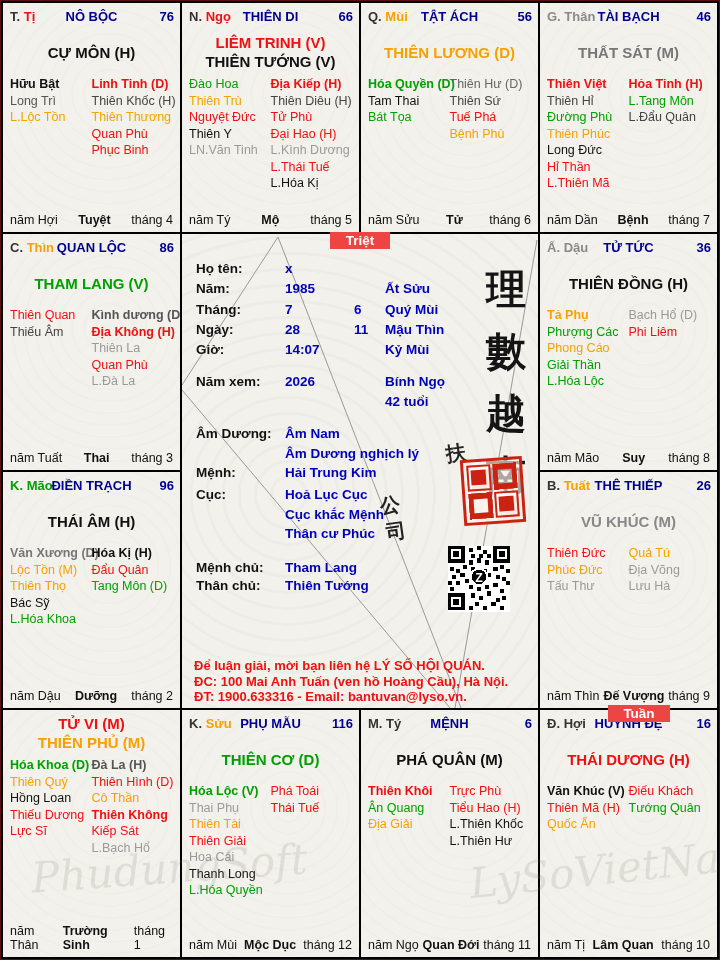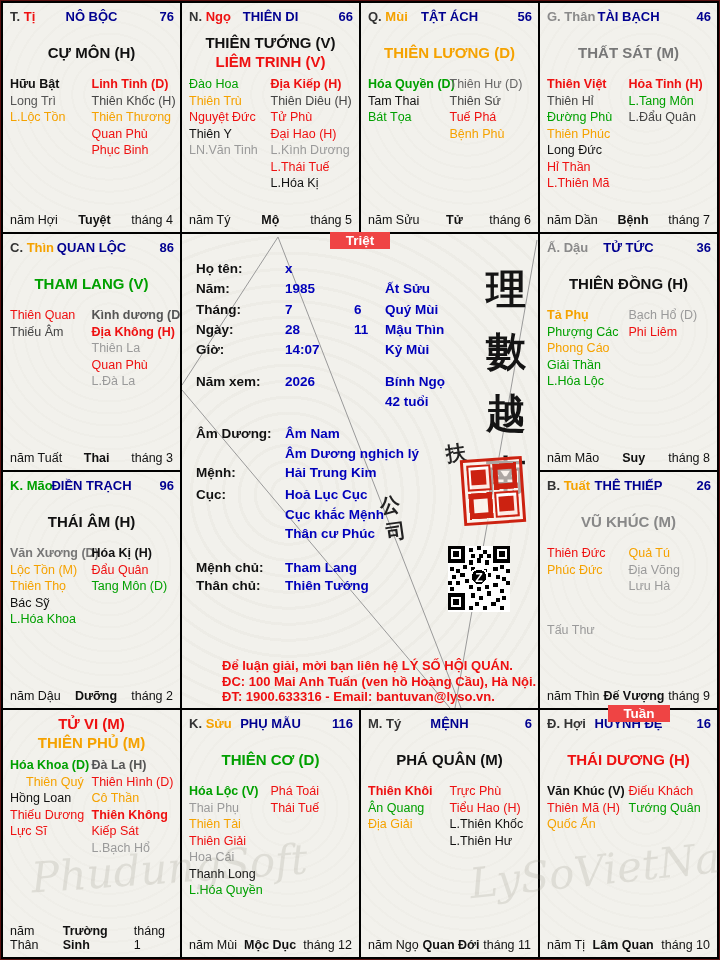--- a/index.html
+++ b/index.html
@@ -33,21 +33,21 @@
          text-align:center;padding:1px 0;z-index:9;}
   #triet{left:329px;top:231px;width:60px;}
   #tuan{left:607px;top:704px;width:62px;}
   
   .irow{position:absolute;height:20px;font-size:13.5px;font-weight:bold;white-space:nowrap;z-index:2;}
   .ilabel{position:absolute;left:14px;color:#111;}
   .v1{position:absolute;left:103px;color:#0000bb;}
   .v2{position:absolute;left:172px;color:#0000bb;}
   .v3{position:absolute;left:203px;color:#0000bb;}
   .contact{position:absolute;left:12px;top:424px;width:344px;z-index:3;color:#ee1111;font-weight:bold;
-           font-size:13px;line-height:15.5px;white-space:nowrap;margin-left:28px;}
+           font-size:13px;line-height:15.5px;white-space:nowrap;}
   .lines{position:absolute;inset:0;z-index:1;}
   .callig{position:absolute;left:300px;top:24px;width:48px;z-index:2;text-align:center;
           font-family:"DejaVu Serif",serif;font-weight:bold;font-size:40px;line-height:62px;color:#141414;}
   .smallch{position:absolute;z-index:2;font-family:"DejaVu Serif",serif;font-weight:bold;font-size:20px;color:#222;}
   .seal{position:absolute;left:280px;top:224px;width:62px;height:66px;z-index:3;transform:rotate(-4deg);
         border:3px solid #cc2211;background:rgba(255,244,238,.65);display:flex;flex-wrap:wrap;padding:3px;gap:2px;}
   .seal i{display:block;width:24px;height:26px;}
   .seal .rb{background:#cc2211;box-shadow:inset 0 0 0 2px #cc2211, inset 4px 5px 0 0 #fff, inset -5px -6px 0 0 #fdeae4;}
   .seal .wb{background:transparent;box-shadow:inset 3px 4px 0 2px #cc2211, inset -4px -5px 0 1px #cc2211;}
   .qr{position:absolute;left:266px;top:312px;z-index:2;background:#fff;line-height:0;}
@@ -90,22 +90,22 @@
     </div>
   </div>
 
   <div class="cell p1">
     <div class="hdr">
       <span class="sb"><span style="color: rgb(51, 51, 51);">N.</span> <span style="color: rgb(238, 17, 17);">Ngọ</span></span>
       <span class="pname">THIÊN DI</span>
       <span class="num">66</span>
     </div>
     <div class="mains">
+          <div class="mainstar" style="color: rgb(238, 17, 17);">LIÊM TRINH (V)</div>
           <div class="mainstar" style="color: rgb(17, 17, 17);">THIÊN TƯỚNG (V)</div>
-          <div class="mainstar" style="color: rgb(238, 17, 17);">LIÊM TRINH (V)</div>
         </div>
     <div class="cols">
       <div class="col">
             <div class="star" style="color: rgb(0, 160, 0);">Đào Hoa</div>
             <div class="star" style="color: rgb(245, 162, 0);">Thiên Trù</div>
             <div class="star" style="color: rgb(238, 17, 17);">Nguyệt Đức</div>
             <div class="star" style="color: rgb(17, 17, 17);">Thiên Y</div>
             <div class="star" style="color: rgb(154, 154, 154);">LN.Văn Tinh</div>
           </div>
       <div class="col">
@@ -439,21 +439,21 @@
       <span class="pname">THÊ THIẾP</span>
       <span class="num">26</span>
     </div>
     <div class="mains">
           <div class="mainstar" style="color: rgb(136, 136, 136);">VŨ KHÚC (M)</div>
         </div>
     <div class="cols">
       <div class="col">
             <div class="star" style="color: rgb(238, 17, 17);">Thiên Đức</div>
             <div class="star" style="color: rgb(245, 162, 0);">Phúc Đức</div>
-            <div class="star" style="color: rgb(154, 154, 154); margin-top: 44px;">Tấu Thư</div>
+            <div class="star" style="color: rgb(154, 154, 154);">Tấu Thư</div>
           </div>
       <div class="col">
             <div class="star" style="color: rgb(245, 162, 0);">Quả Tú</div>
             <div class="star" style="color: rgb(154, 154, 154);">Địa Võng</div>
             <div class="star" style="color: rgb(154, 154, 154);">Lưu Hà</div>
           </div>
     </div>
     <div class="foot">
       <span>năm Thìn</span>
           <b>Đế Vượng</b>
@@ -462,21 +462,21 @@
   </div>
 
   <div class="cell p8">
     <div class="mains">
           <div class="mainstar" style="color: rgb(238, 17, 17);">TỬ VI (M)</div>
           <div class="mainstar" style="color: rgb(245, 162, 0);">THIÊN PHỦ (M)</div>
         </div>
     <div class="cols">
       <div class="col">
             <div class="star" style="color: rgb(0, 160, 0); font-weight: bold;">Hóa Khoa (D)</div>
-            <div class="star" style="color: rgb(245, 162, 0); margin-left: 16px;">Thiên Quý</div>
+            <div class="star" style="color: rgb(245, 162, 0);">Thiên Quý</div>
             <div class="star" style="color: rgb(17, 17, 17);">Hồng Loan</div>
             <div class="star" style="color: rgb(238, 17, 17);">Thiếu Dương</div>
             <div class="star" style="color: rgb(238, 17, 17);">Lực Sĩ</div>
           </div>
       <div class="col">
             <div class="star" style="color: rgb(85, 85, 85); font-weight: bold;">Đà La (H)</div>
             <div class="star" style="color: rgb(238, 17, 17);">Thiên Hình (D)</div>
             <div class="star" style="color: rgb(245, 162, 0);">Cô Thần</div>
             <div class="star" style="color: rgb(238, 17, 17); font-weight: bold;">Thiên Không</div>
             <div class="star" style="color: rgb(238, 17, 17);">Kiếp Sát</div>

